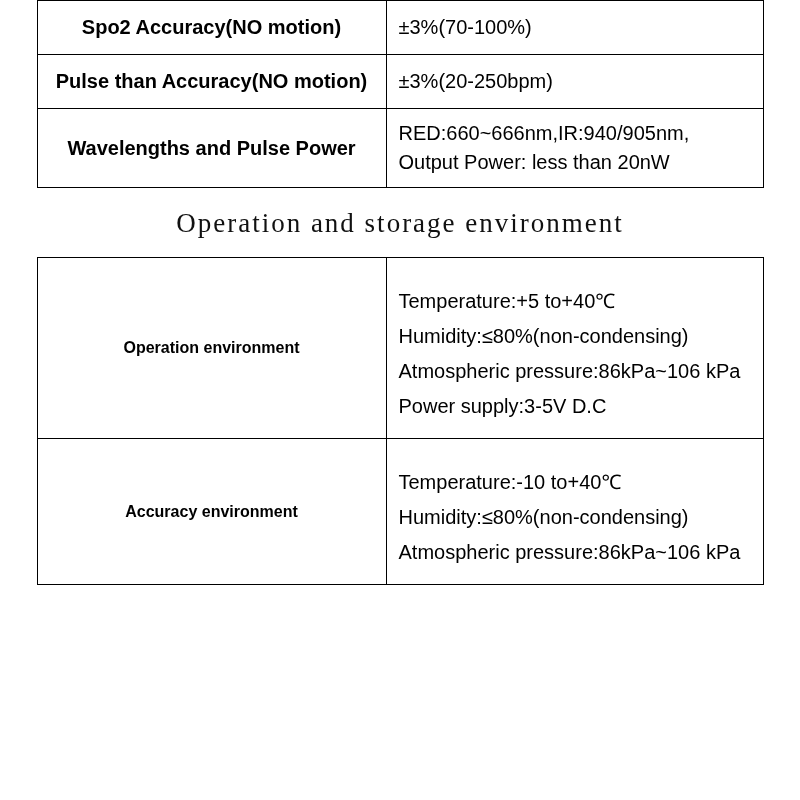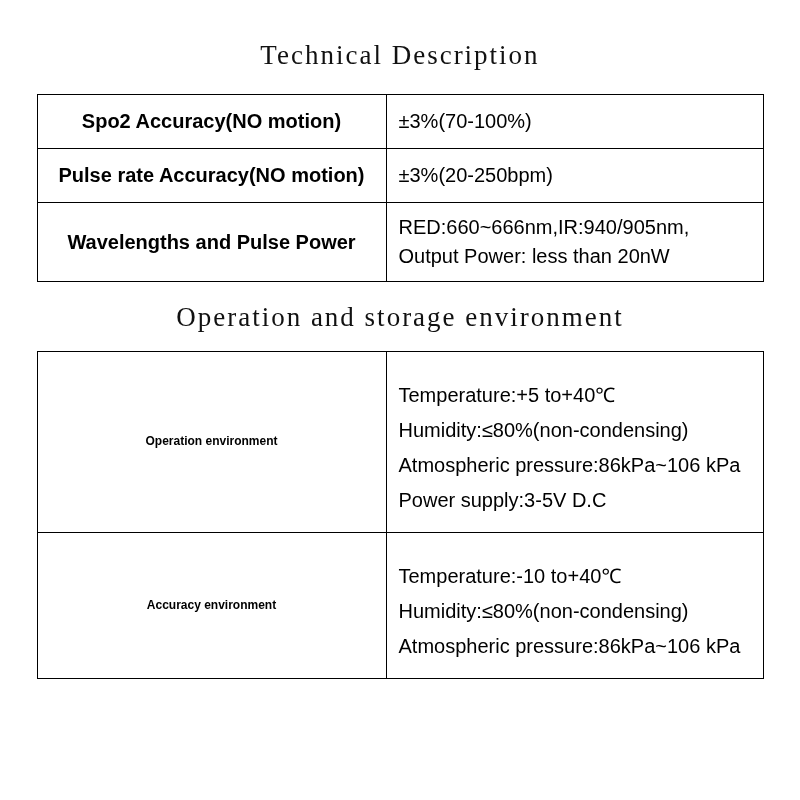--- a/index.html
+++ b/index.html
@@ -67,45 +67,44 @@
   }
   #table-technical tr { height: 54px; }
   #table-environment {
     width: 678px;
   }
   .multiline {
     white-space: pre-line;
     margin-left: 27px;
   }
   #table-environment td.label-cell {
-    font-size: 12px;
+    font-size: 16px;
   }
   #table-environment .value-cell {
     line-height: 1.75;
     padding-top: 26px;
     padding-bottom: 14px;
   }
   #row-operation { height: 142px; }
   #row-storage { height: 120px; }
 </style>
 </head>
 <body>
 
 <div class="page">
 
-  <h1 class="section-title" id="title-technical">Technical Description</h1>
 
   <table class="spec-table" id="table-technical">
     <tbody>
       <tr>
         <td class="label-cell">Spo2 Accuracy(NO motion)</td>
         <td class="value-cell value-center">±3%(70-100%)</td>
       </tr>
       <tr>
-        <td class="label-cell">Pulse rate Accuracy(NO motion)</td>
+        <td class="label-cell">Pulse than Accuracy(NO motion)</td>
         <td class="value-cell value-center">±3%(20-250bpm)</td>
       </tr>
       <tr>
         <td class="label-cell">Wavelengths and Pulse Power</td>
         <td class="value-cell multiline">RED:660~666nm,IR:940/905nm,
 Output Power: less than 20nW</td>
       </tr>
     </tbody>
   </table>
 

